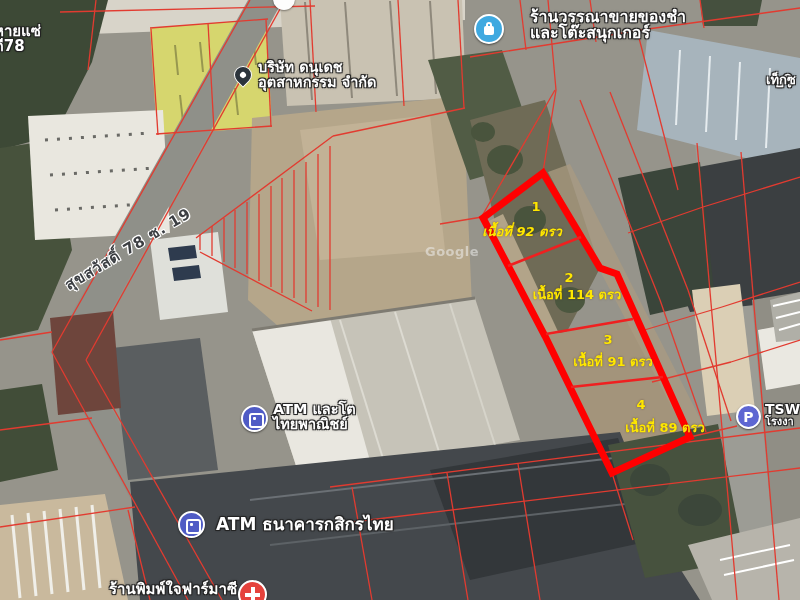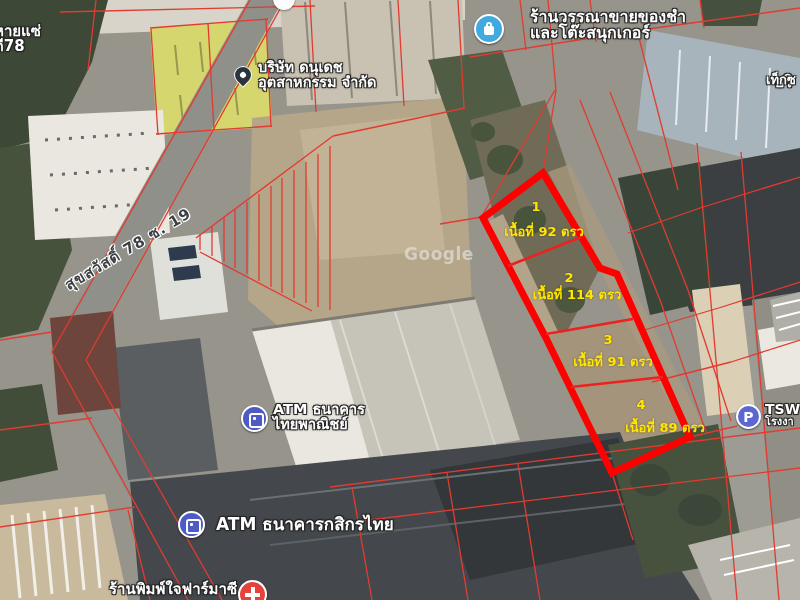--- a/index.html
+++ b/index.html
@@ -23,21 +23,21 @@
   .plot-lbl{
     position:absolute;color:#ffe800;font-weight:bold;font-size:13px;white-space:nowrap;
     transform:translateX(-50%);text-shadow:0 0 2px rgba(60,30,0,.55);
   }
   
   .road-lbl{
     position:absolute;color:#3c3f43;font-weight:bold;font-size:15px;letter-spacing:1px;white-space:nowrap;
     transform:translate(-50%,-50%) rotate(-31deg);
     text-shadow:-1px -1px 0 #fff,1px -1px 0 #fff,-1px 1px 0 #fff,1px 1px 0 #fff,0 0 2px #fff;
   }
-  .watermark{position:absolute;color:rgba(238,238,238,.55);font-size:17px;letter-spacing:.5px;font-weight:bold;}
+  .watermark{position:absolute;color:rgba(238,238,238,.55);font-size:13px;letter-spacing:.5px;font-weight:bold;margin-left:21px;}
 
   
   .poi-circle{position:absolute;border-radius:50%;box-shadow:0 1px 2px rgba(0,0,0,.5);border:2px solid #fff;box-sizing:border-box;}
   .icon-store{width:30px;height:30px;background:#3fa9e0;}
   .icon-store::before{content:"";position:absolute;left:8px;top:10px;width:10px;height:9px;background:#fff;border-radius:2px;}
   .icon-store::after{content:"";position:absolute;left:10px;top:6px;width:6px;height:6px;border:2px solid #fff;border-bottom:none;border-radius:4px 4px 0 0;box-sizing:border-box;}
   .icon-atm{width:27px;height:27px;background:#4f5bc5;}
   .icon-atm::before{content:"";position:absolute;left:6px;top:6px;width:11px;height:11px;border:2px solid #fff;border-radius:3px;}
   .icon-atm::after{content:"";position:absolute;left:10px;top:10px;width:3px;height:3px;background:#fff;border-radius:1px;}
   .icon-pharmacy{width:29px;height:29px;background:#e5423c;}
@@ -230,21 +230,21 @@
 
     <g>
       <path d="M483,218 L543,173 L600,268 L617,274 L690,437 L612,473 L545,336 Z" fill="none" stroke="#ff0000" stroke-width="7" stroke-linejoin="miter"></path>
       <line x1="508" y1="266" x2="581" y2="237" stroke="#ef2020" stroke-width="2.6"></line>
       <line x1="546" y1="334" x2="633" y2="319" stroke="#ef2020" stroke-width="2.6"></line>
       <line x1="571" y1="387" x2="663" y2="377" stroke="#ef2020" stroke-width="2.6"></line>
     </g>
   </svg>
 
   <div class="plot-lbl" style="left:536px;top:199px;">1</div>
-  <div class="plot-lbl" style="left:544px;top:221px;">เนื้อที่ 92 ตรว</div>
+  <div class="plot-lbl" style="left:522px;top:221px;font-style:italic;">เนื้อที่ 92 ตรว</div>
   <div class="plot-lbl" style="left:569px;top:270px;">2</div>
   <div class="plot-lbl" style="left:577px;top:284px;">เนื้อที่ 114 ตรว</div>
   <div class="plot-lbl" style="left:608px;top:332px;">3</div>
   <div class="plot-lbl" style="left:613px;top:351px;">เนื้อที่ 91 ตรว</div>
   <div class="plot-lbl" style="left:641px;top:397px;">4</div>
   <div class="plot-lbl" style="left:645px;top:417px;margin-left:20px;">เนื้อที่ 89 ตรว</div>
 
   <div class="road-lbl" style="left:128px;top:249px;">สุขสวัสดิ์ 78 ซ. 19</div>
   <div class="watermark" style="left:404px;top:244px;">Google</div>
 
@@ -255,21 +255,21 @@
   </div>
 
   <div class="pin abs" style="left:234px;top:66px;"></div>
   <div class="lbl" style="left:258px;top:60px;font-size:14.5px;">
     <div>บริษัท ดนุเดช</div>
     <div>อุตสาหกรรม จำกัด</div>
   </div>
 
   <div class="poi-circle icon-atm abs" style="left:241px;top:405px;"></div>
   <div class="lbl" style="left:273px;top:402px;font-size:14.5px;">
-    <div>ATM ธนาคาร</div>
+    <div>ATM และโต</div>
     <div>ไทยพาณิชย์</div>
   </div>
 
   <div class="poi-circle icon-atm abs" style="left:178px;top:511px;"></div>
   <div class="lbl" style="left:216px;top:516px;font-size:17px;">
     <div>ATM ธนาคารกสิกรไทย</div>
   </div>
 
   <div class="lbl" style="left:109px;top:582px;font-size:15px;text-align:right;">
     <div>ร้านพิมพ์ใจฟาร์มาซี</div>

